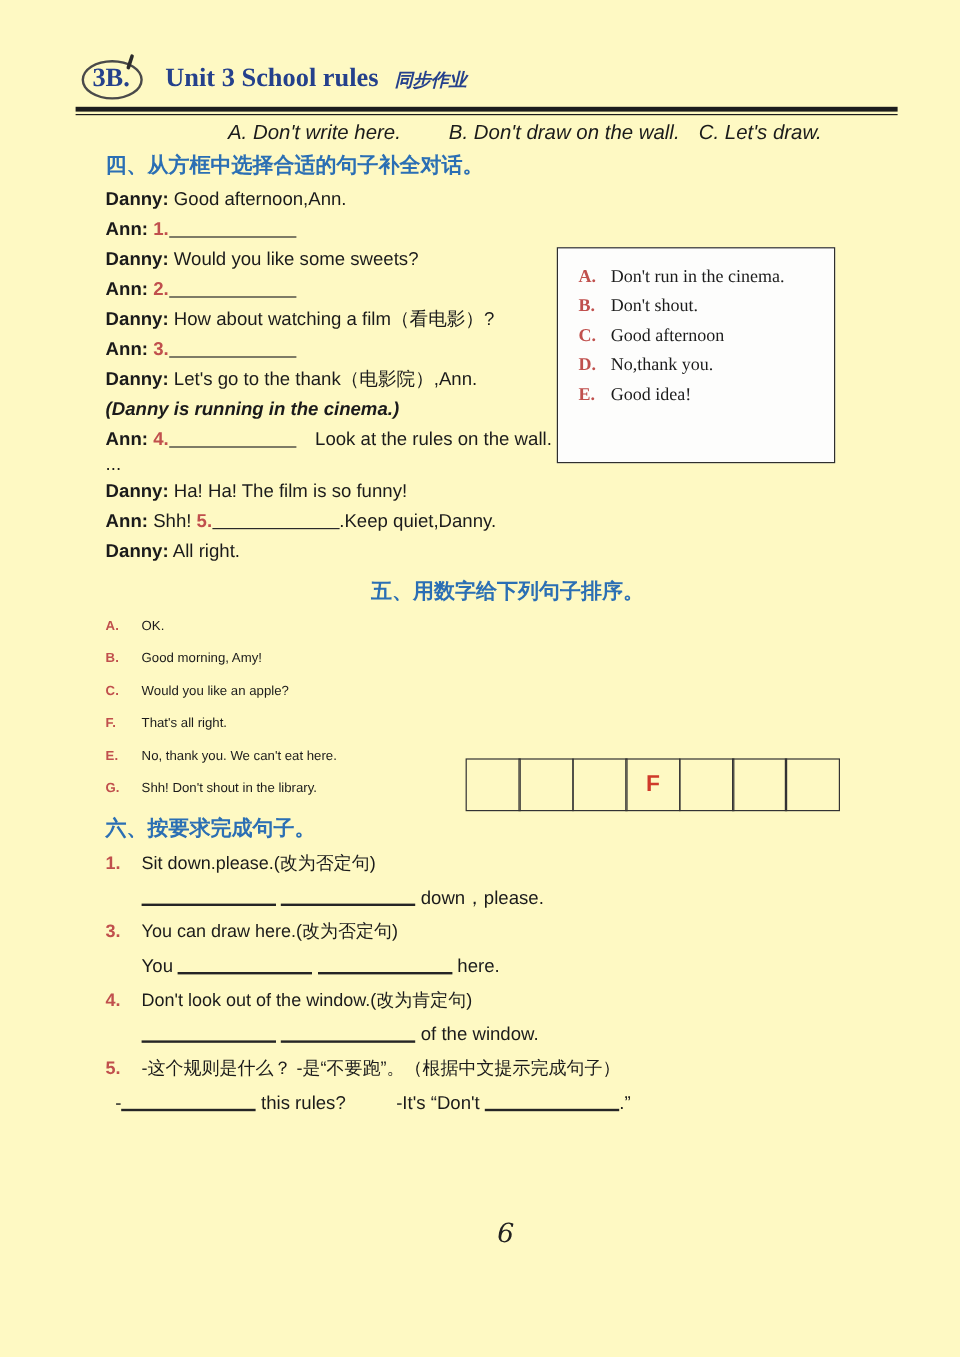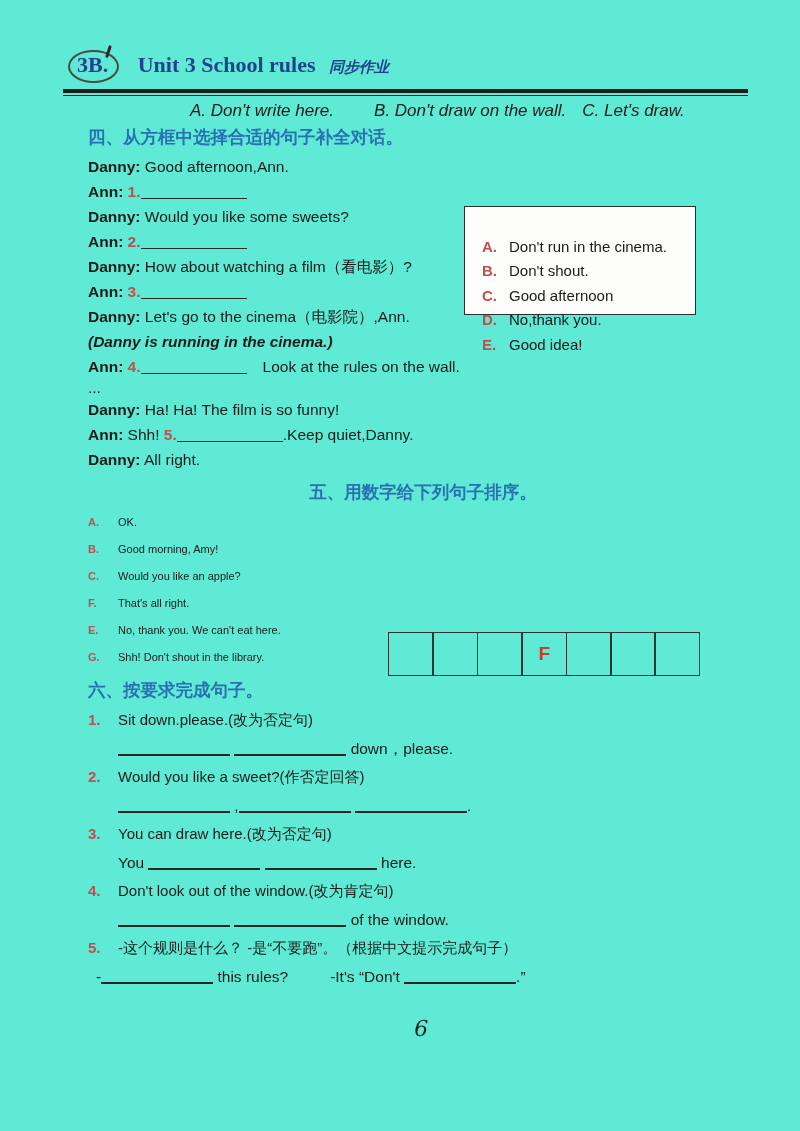--- a/index.html
+++ b/index.html
@@ -1,17 +1,17 @@
 <!DOCTYPE html>
 <html><head>
 <meta charset="utf-8">
 <style>
   html,body { margin:0; padding:0; background:#ffffff; }
   .page {
-    position:relative; width:800px; height:1131px; background:#5eead4;
+    position:relative; width:800px; height:1131px; background:#fef9c3;
     font-family:"Liberation Sans", sans-serif; color:#1b1b1b; overflow:hidden;
   }
 
   
   .header { position:absolute; top:50px; left:68px; white-space:nowrap; }
   .badge-wrap {
     display:inline-block; position:relative; border:2px solid #4a4a4a;
     border-radius:50%; padding:0 9px 3px 7px;
   }
   .badge-wrap::after {
@@ -45,23 +45,24 @@
   .stage { font-weight:bold; font-style:italic; }
   .red { color:#c0504d; font-weight:bold; }
   .blank {
     display:inline-block; width:106px; height:14px;
     border-bottom:1.8px solid #2a2a2a; vertical-align:-2px;
   }
   .after-gap { margin-left:16px; }
 
   
   .answer-box {
-    position:absolute; left:464px; top:206px; width:232px; height:109px;
+    position:absolute; left:464px; top:206px; width:232px; height:180px;
     border:1.8px solid #2f2f2f; background:#fdfdfc; box-sizing:border-box;
-    padding:28px 0 0 17px;
+    padding:12px 0 0 17px;
+    font-family:Liberation Serif, serif;
   }
   .abox-row { font-size:15px; line-height:24.4px; white-space:nowrap; }
   .abox-label { color:#c0504d; font-weight:bold; display:inline-block; width:27px; }
 
   
   .item-row { font-size:11px; line-height:27px; white-space:nowrap; }
   .item-label { color:#c0504d; font-weight:bold; display:inline-block; width:30px; }
 
   .seq-row { position:absolute; left:388px; top:632px; display:flex; }
   .seq-cell {
@@ -108,21 +109,21 @@
   <div class="content">
 
     <div class="sec-heading">四、从方框中选择合适的句子补全对话。</div>
 
     <div class="dlg"><b class="spk">Danny:</b> <span>Good afternoon,Ann.</span></div>
     <div class="dlg"><b class="spk">Ann:</b> <span class="red">1.</span><span class="blank"></span></div>
     <div class="dlg"><b class="spk">Danny:</b> <span>Would you like some sweets?</span></div>
     <div class="dlg"><b class="spk">Ann:</b> <span class="red">2.</span><span class="blank"></span></div>
     <div class="dlg"><b class="spk">Danny:</b> <span>How about watching a film（看电影）?</span></div>
     <div class="dlg"><b class="spk">Ann:</b> <span class="red">3.</span><span class="blank"></span></div>
-    <div class="dlg"><b class="spk">Danny:</b> <span>Let's go to the cinema（电影院）,Ann.</span></div>
+    <div class="dlg"><b class="spk">Danny:</b> <span>Let's go to the thank（电影院）,Ann.</span></div>
     <div class="dlg stage">(Danny is running in the cinema.)</div>
     <div class="dlg"><b class="spk">Ann:</b> <span class="red">4.</span><span class="blank"></span><span class="after-gap">Look at the rules on the wall.</span></div>
     <div class="dlg dots">...</div>
     <div class="dlg"><b class="spk">Danny:</b> <span>Ha! Ha! The film is so funny!</span></div>
     <div class="dlg"><b class="spk">Ann:</b> <span>Shh!</span> <span class="red">5.</span><span class="blank"></span><span>.Keep quiet,Danny.</span></div>
     <div class="dlg"><b class="spk">Danny:</b> <span>All right.</span></div>
 
     <div class="sec-heading" style="margin-top:9px;text-align:center;">五、用数字给下列句子排序。</div>
     <div class="item-row"><span class="item-label">A.</span><span>OK.</span></div>
     <div class="item-row"><span class="item-label">B.</span><span>Good morning, Amy!</span></div>
@@ -131,24 +132,20 @@
     <div class="item-row"><span class="item-label">E.</span><span>No, thank you. We can't eat here.</span></div>
     <div class="item-row"><span class="item-label">G.</span><span>Shh! Don't shout in the library.</span></div>
 
     <div class="sec-heading" style="margin-top:8px;">六、按要求完成句子。</div>
 
     <div class="q">
       <div class="q-prompt"><span class="q-num">1.</span><span>Sit down.please.(改为否定句)</span></div>
       <div class="q-answer"><span class="blank2"></span> <span class="blank2"></span> <span>down，please.</span></div>
     </div>
 
-    <div class="q">
-      <div class="q-prompt"><span class="q-num">2.</span><span>Would you like a sweet?(作否定回答)</span></div>
-      <div class="q-answer"><span class="blank2"></span> <span>,</span><span class="blank2"></span> <span class="blank2"></span><span>.</span></div>
-    </div>
 
     <div class="q">
       <div class="q-prompt"><span class="q-num">3.</span><span>You can draw here.(改为否定句)</span></div>
       <div class="q-answer"><span>You</span> <span class="blank2"></span> <span class="blank2"></span> <span>here.</span></div>
     </div>
 
     <div class="q">
       <div class="q-prompt"><span class="q-num">4.</span><span>Don't look out of the window.(改为肯定句)</span></div>
       <div class="q-answer"><span class="blank2"></span> <span class="blank2"></span> <span>of the window.</span></div>
     </div>

